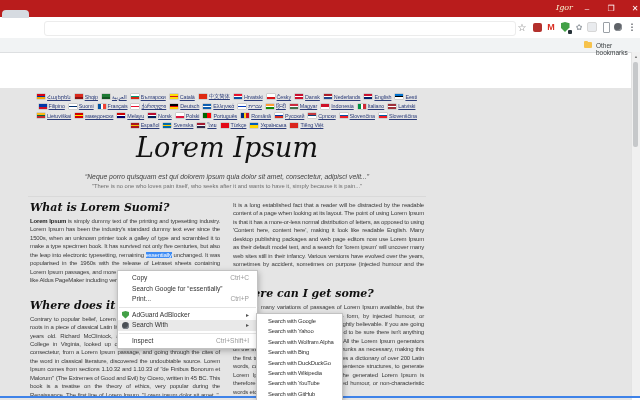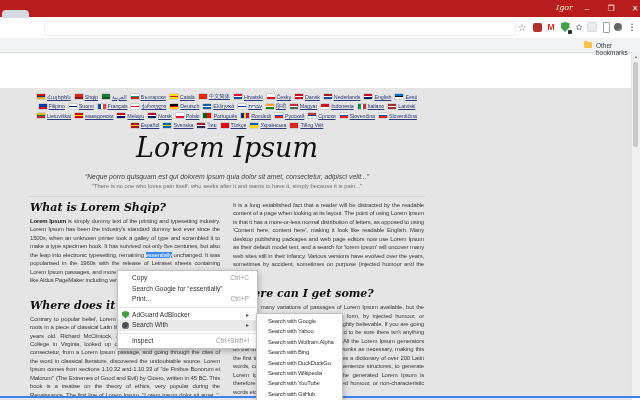--- a/index.html
+++ b/index.html
@@ -294,21 +294,21 @@
           </span>
         </div>
       </div>
 
     <div class="page-title">Lorem Ipsum</div>
     <div class="quote1">“Neque porro quisquam est qui dolorem ipsum quia dolor sit amet, consectetur, adipisci velit...”</div>
     <div class="quote2">"There is no one who loves pain itself, who seeks after it and wants to have it, simply because it is pain..."</div>
     <div class="rule"></div>
 
     <div class="col col-left">
-      <h2 class="sect">What is Lorem Shqip?</h2>
+      <h2 class="sect">What is Lorem Suomi?</h2>
       <p class="body"><b>Lorem Ipsum</b><span> is simply dummy text of the printing and typesetting industry. Lorem Ipsum has been the industry's standard dummy text ever since the 1500s, when an unknown printer took a galley of type and scrambled it to make a type specimen book. It has survived not only five centuries, but also the leap into electronic typesetting, remaining </span><span class="sel">essentially</span><span> unchanged. It was popularised in the 1960s with the release of Letraset sheets containing Lorem Ipsum passages, and more recently with desktop publishing software like Aldus PageMaker including versions of Lorem Ipsum.</span></p>
       <h2 class="sect sect2-l">Where does it come from?</h2>
       <p class="body">Contrary to popular belief, Lorem Ipsum is not simply random text. It has roots in a piece of classical Latin literature from 45 BC, making it over 2000 years old. Richard McClintock, a Latin professor at Hampden-Sydney College in Virginia, looked up one of the more obscure Latin words, consectetur, from a Lorem Ipsum passage, and going through the cites of the word in classical literature, discovered the undoubtable source. Lorem Ipsum comes from sections 1.10.32 and 1.10.33 of "de Finibus Bonorum et Malorum" (The Extremes of Good and Evil) by Cicero, written in 45 BC. This book is a treatise on the theory of ethics, very popular during the Renaissance. The first line of Lorem Ipsum, "Lorem ipsum dolor sit amet..", comes from a line in section 1.10.32.</p>
     </div>
 
     <div class="col col-right">
       <p class="body">It is a long established fact that a reader will be distracted by the readable content of a page when looking at its layout. The point of using Lorem Ipsum is that it has a more-or-less normal distribution of letters, as opposed to using 'Content here, content here', making it look like readable English. Many desktop publishing packages and web page editors now use Lorem Ipsum as their default model text, and a search for 'lorem ipsum' will uncover many web sites still in their infancy. Various versions have evolved over the years, sometimes by accident, sometimes on purpose (injected humour and the like).</p>
       <h2 class="sect sect2-r">Where can I get some?</h2>
       <p class="body">There are many variations of passages of Lorem Ipsum available, but the majority have suffered alteration in some form, by injected humour, or randomised words which don't look even slightly believable. If you are going to use a passage of Lorem Ipsum, you need to be sure there isn't anything embarrassing hidden in the middle of text. All the Lorem Ipsum generators on the Internet tend to repeat predefined chunks as necessary, making this the first true generator on the Internet. It uses a dictionary of over 200 Latin words, combined with a handful of model sentence structures, to generate Lorem Ipsum which looks reasonable. The generated Lorem Ipsum is therefore always free from repetition, injected humour, or non-characteristic words etc.</p>
     </div>

